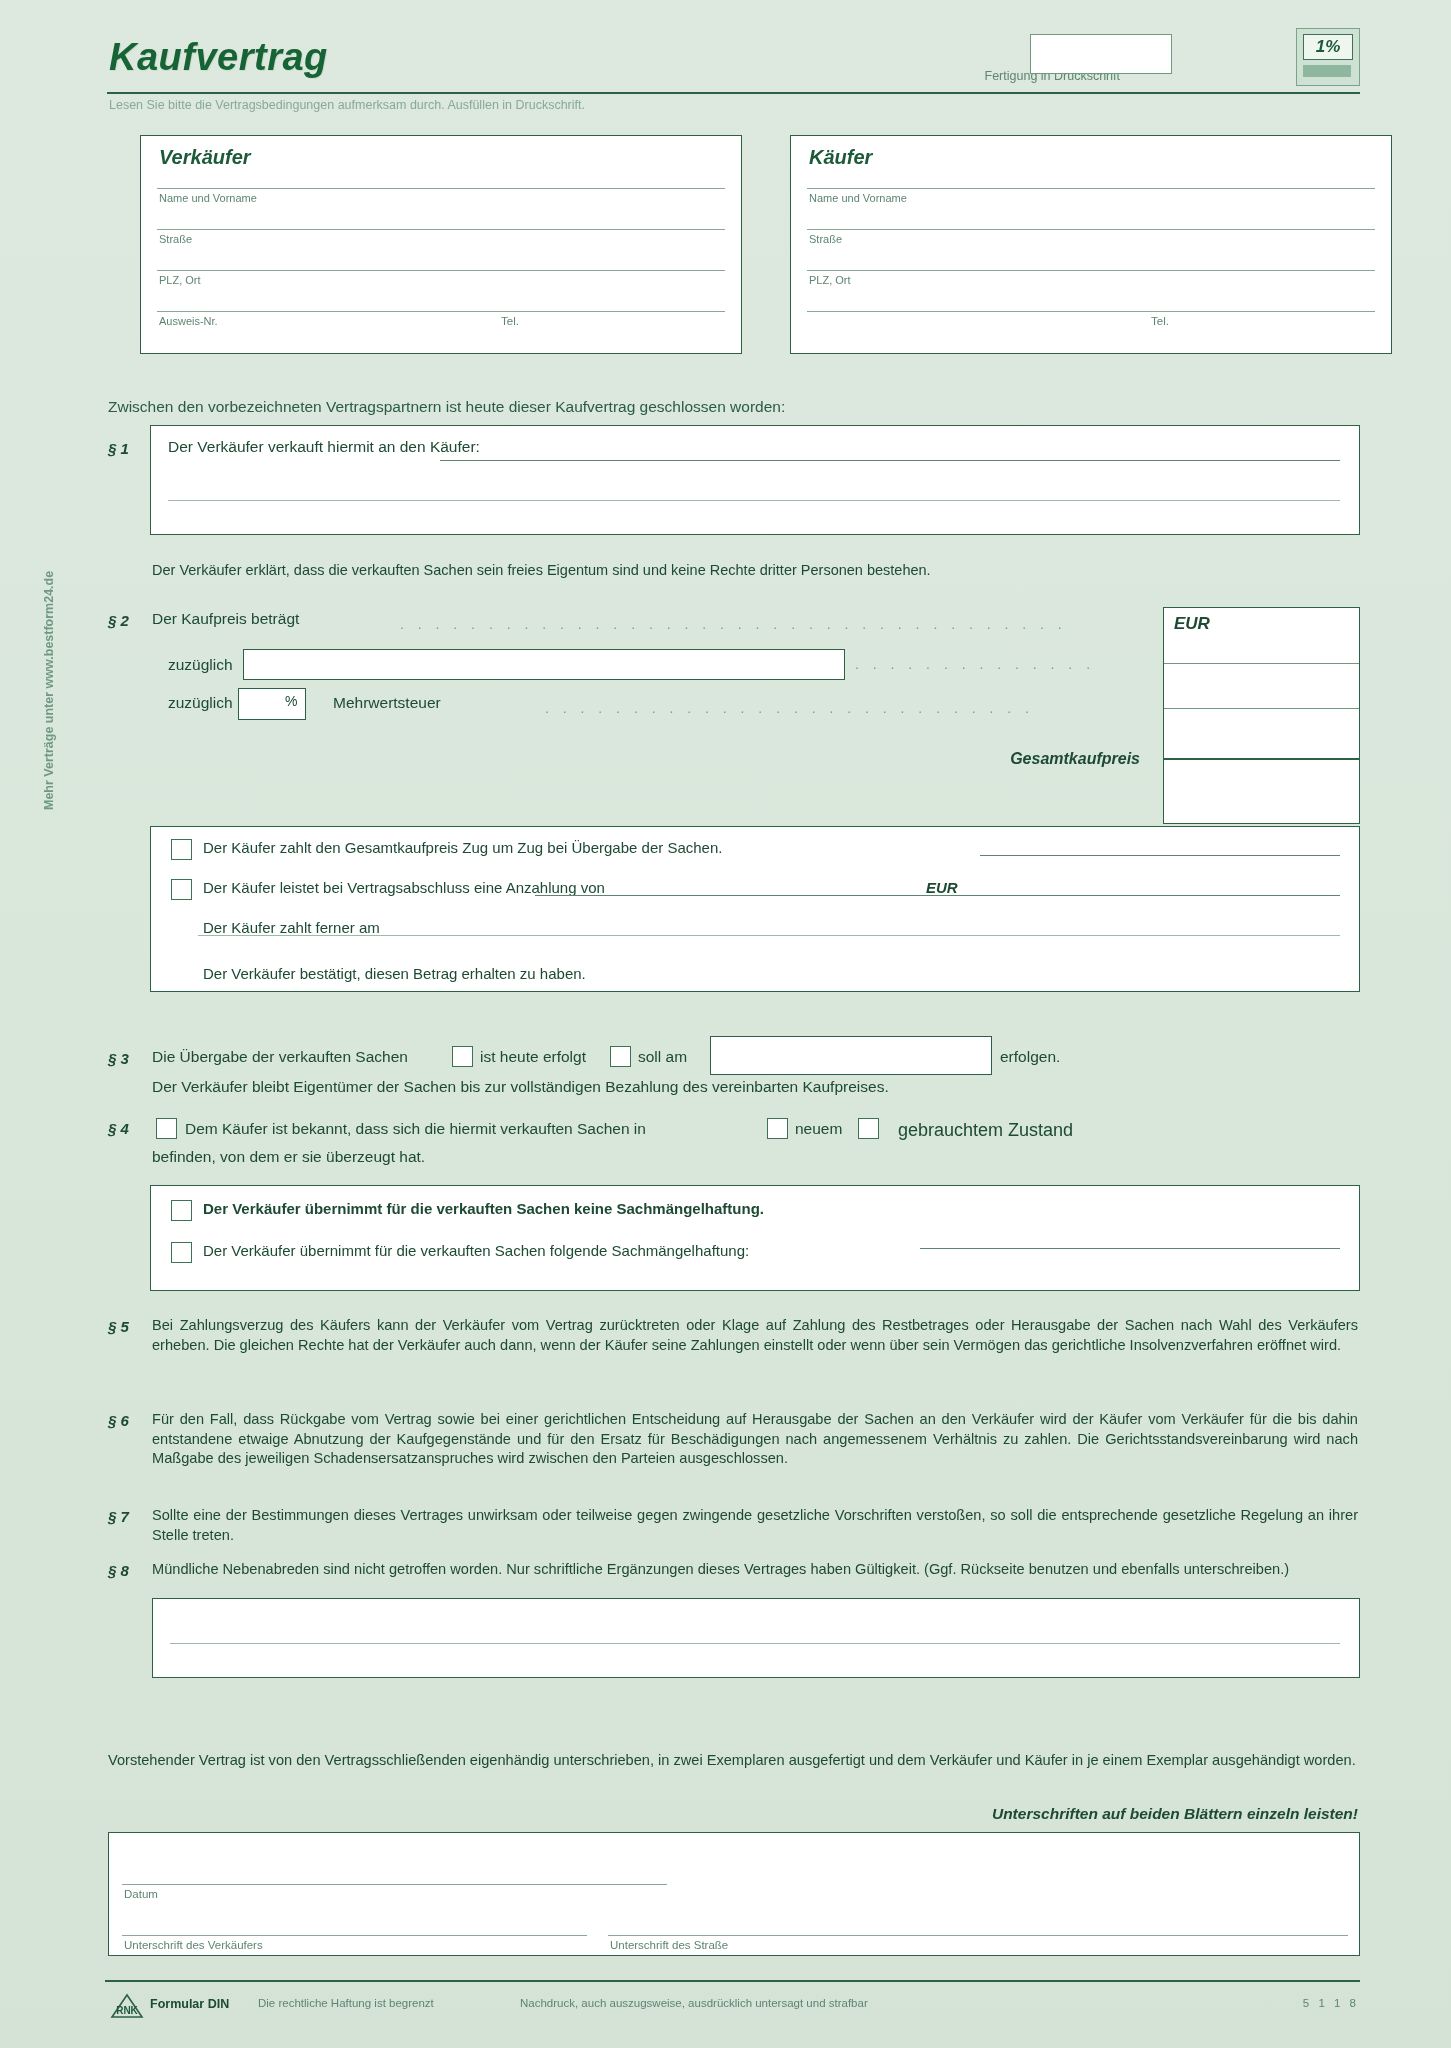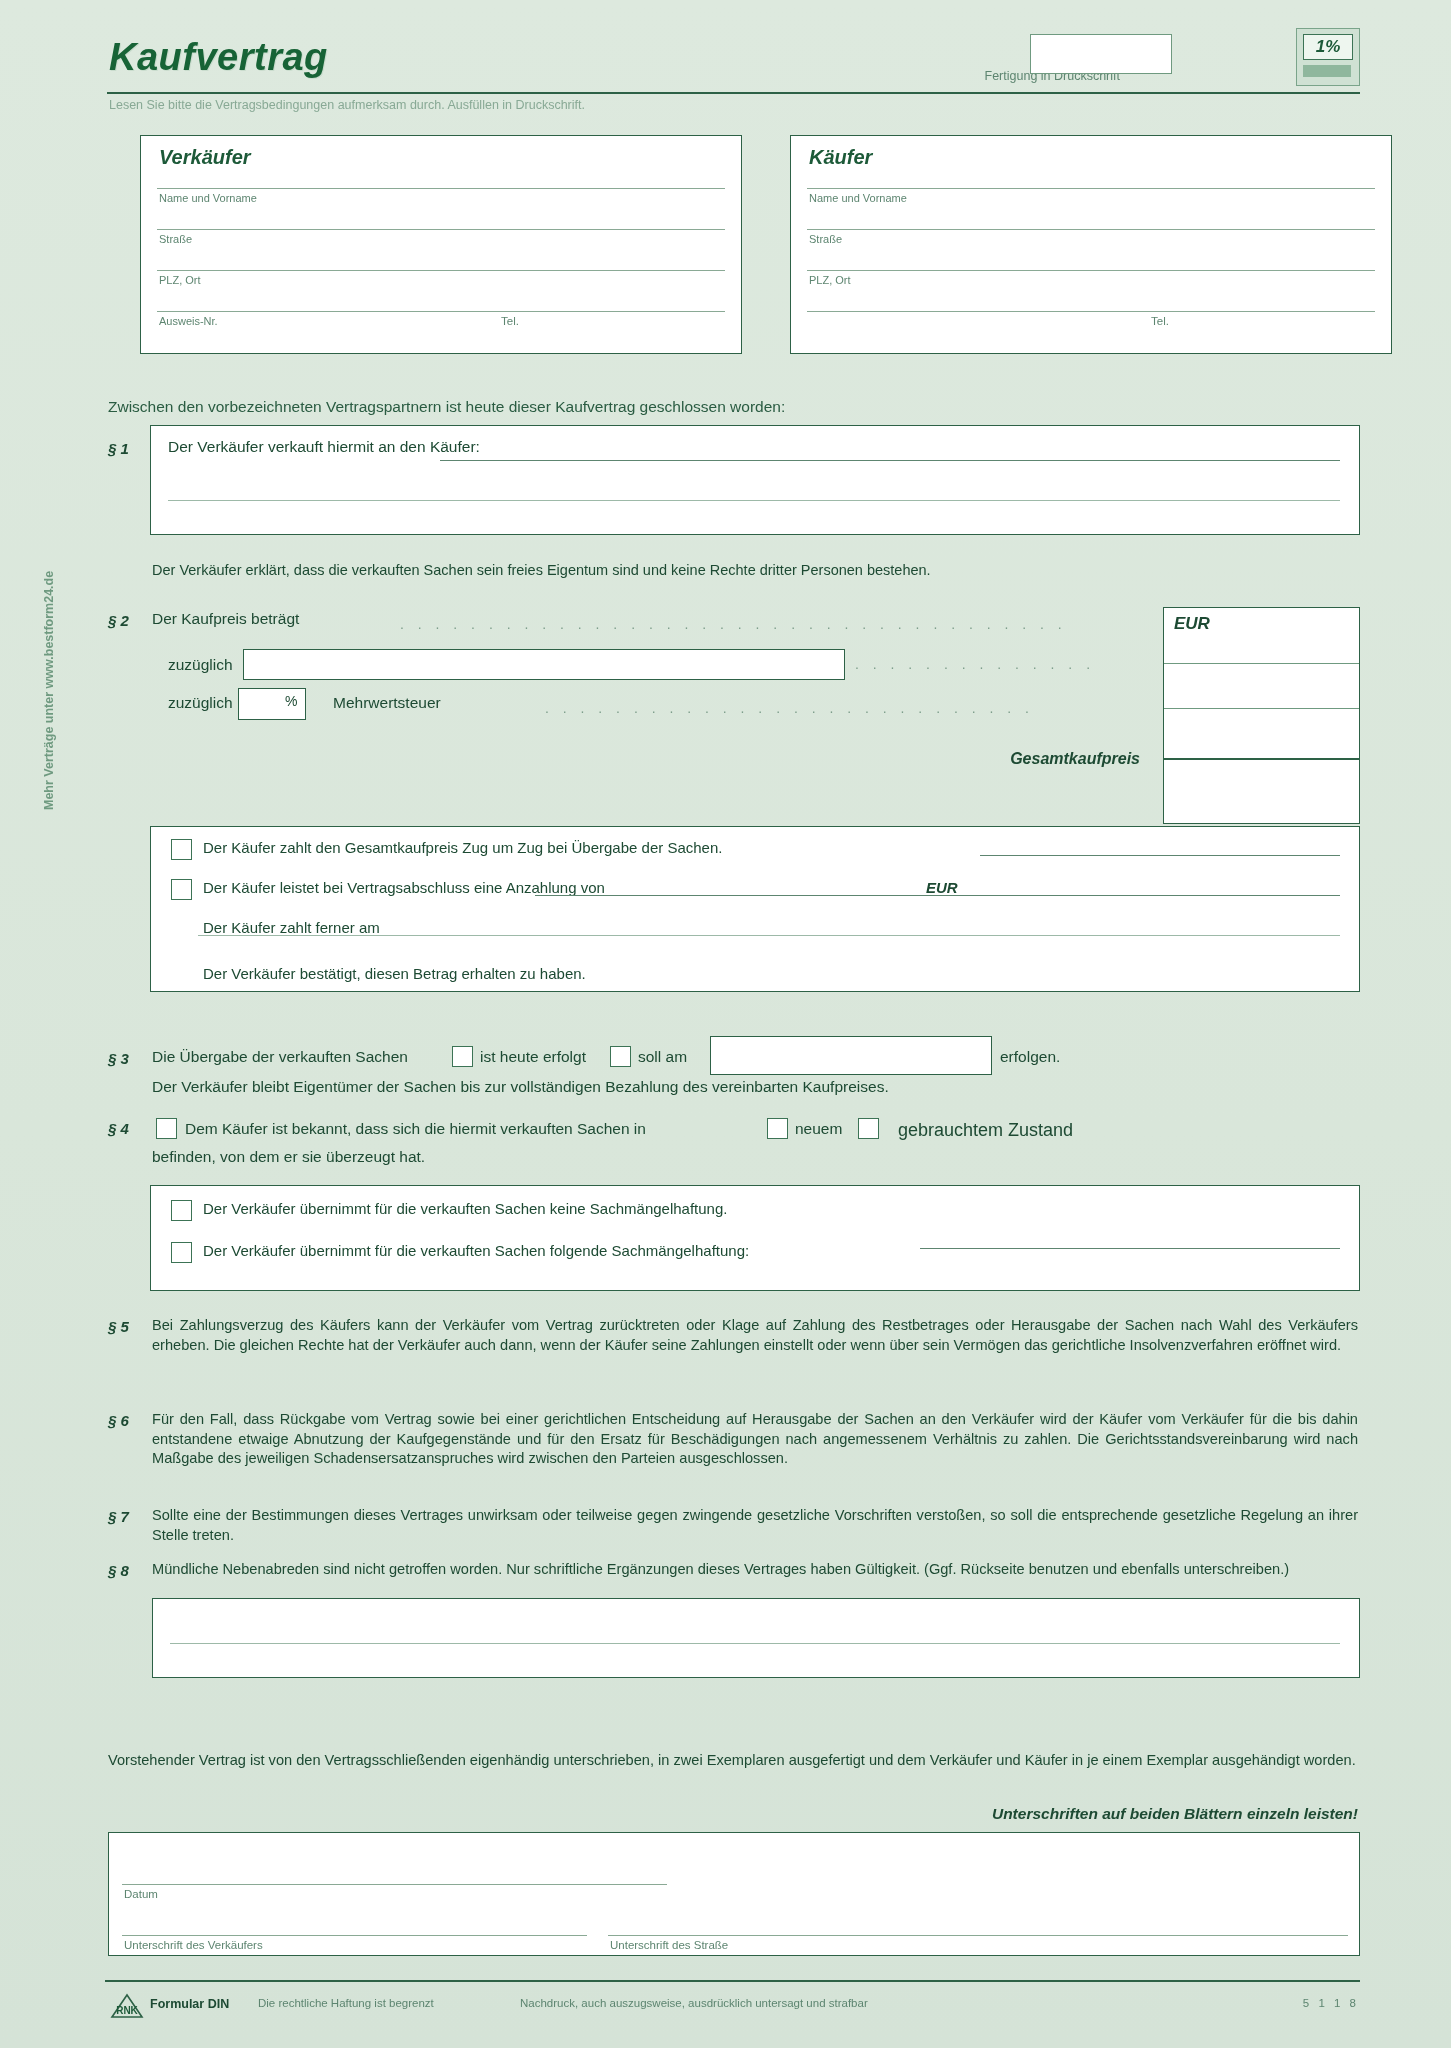--- a/index.html
+++ b/index.html
@@ -257,21 +257,21 @@
   <div class="cb" id="s4-cb1"></div>
   <div id="s4-a">Dem Käufer ist bekannt, dass sich die hiermit verkauften Sachen in</div>
   <div class="cb" id="s4-cb2"></div>
   <div id="s4-b">neuem</div>
   <div class="cb" id="s4-cb3"></div>
   <div id="s4-c">gebrauchtem Zustand</div>
   <div id="s4-d">befinden, von dem er sie überzeugt hat.</div>
 
   <div id="s4-box">
     <div class="cb" style="left:20px;top:14px;"></div>
-    <div class="cbtxt" style="left:52px;top:14px;">Der Verkäufer übernimmt für die verkauften Sachen keine Sachmängelhaftung.</div>
+    <div class="cbtxt" style="left:52px;top:14px;font-weight:bold;">Der Verkäufer übernimmt für die verkauften Sachen keine Sachmängelhaftung.</div>
     <div class="cb" style="left:20px;top:56px;"></div>
     <div class="cbtxt" style="left:52px;top:56px;">Der Verkäufer übernimmt für die verkauften Sachen folgende Sachmängelhaftung:</div>
   </div>
   <div id="s4-l1"></div>
 
   <div class="para-mark" style="top:1318px">§ 5</div>
   <div class="para-text" style="top:1316px">Bei Zahlungsverzug des Käufers kann der Verkäufer vom Vertrag zurücktreten oder Klage auf Zahlung des Restbetrages oder Herausgabe der Sachen nach Wahl des Verkäufers erheben. Die gleichen Rechte hat der Verkäufer auch dann, wenn der Käufer seine Zahlungen einstellt oder wenn über sein Vermögen das gerichtliche Insolvenzverfahren eröffnet wird.</div>
 
   <div class="para-mark" style="top:1412px">§ 6</div>
   <div class="para-text" style="top:1410px">Für den Fall, dass Rückgabe vom Vertrag sowie bei einer gerichtlichen Entscheidung auf Herausgabe der Sachen an den Verkäufer wird der Käufer vom Verkäufer für die bis dahin entstandene etwaige Abnutzung der Kaufgegenstände und für den Ersatz für Beschädigungen nach angemessenem Verhältnis zu zahlen. Die Gerichtsstandsvereinbarung wird nach Maßgabe des jeweiligen Schadensersatzanspruches wird zwischen den Parteien ausgeschlossen.</div>

